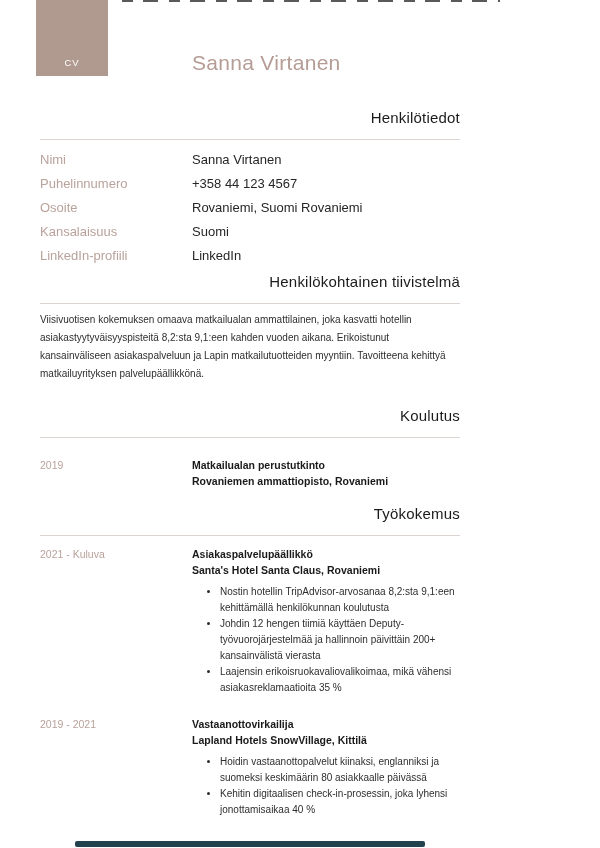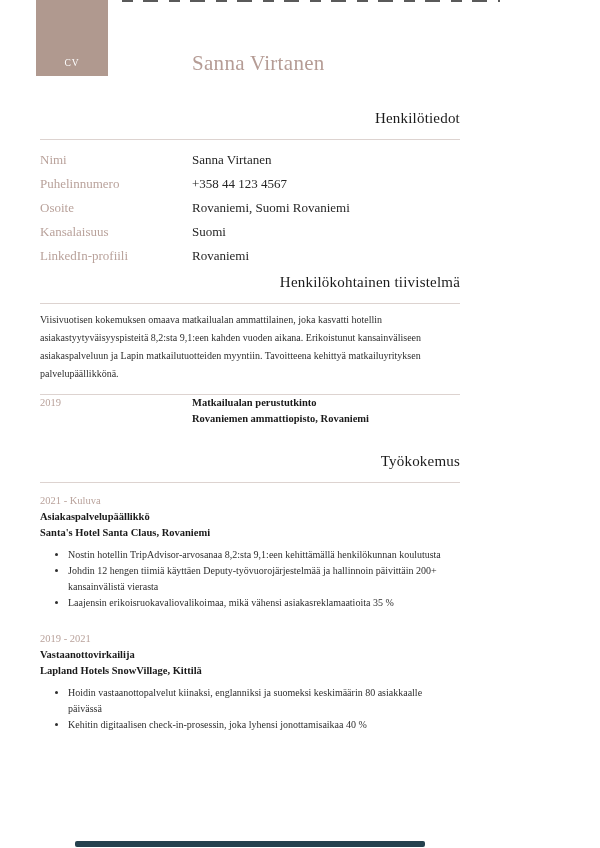--- a/index.html
+++ b/index.html
@@ -1,19 +1,19 @@
 <!DOCTYPE html>
 <html lang="fi"><head>
 <meta charset="utf-8">
 <style>
   * { margin:0; padding:0; box-sizing:border-box; }
   html,body { background:#ffffff; }
   .page {
     position:relative; width:500px; height:848px; background:#ffffff;
-    font-family:Liberation Serif, serif; color:#2b2b2b; overflow:hidden;
+    font-family:Liberation Sans, sans-serif; color:#2b2b2b; overflow:hidden;
   }
   .top-dashes {
     position:absolute; top:0; left:122px; right:0; height:2px; opacity:.85;
     background:repeating-linear-gradient(90deg,#3d3d3d 0 11px,transparent 11px 21px,#3d3d3d 21px 36px,transparent 36px 47px);
   }
   .cv-badge {
     position:absolute; top:0; left:36px; width:72px; height:76px;
     background:#b0998f; display:flex; align-items:flex-end; justify-content:center;
   }
   .cv-badge-label { color:#ffffff; font-size:9.5px; letter-spacing:1px; padding-bottom:8px; }
@@ -28,27 +28,27 @@
   .sec-personal h2 { margin-top:108px; }
   .rows { margin-top:12px; }
   .row { display:flex; font-size:13px; line-height:15px; margin-bottom:9px; }
   .row .label { width:152px; color:#b9a29b; }
   .row .value { color:#262626; }
 
   .sec-summary h2 { }
   .summary-text { margin-top:7px; font-size:10px; line-height:18px; color:#2e2e2e; }
 
   .sec-education h2 { margin-top:23px; }
-  .entry { display:flex; margin-top:0; }
+  .entry { display:flex; margin-top:19px; }
   .period { width:152px; color:#b9a29b; font-size:10.5px; line-height:16px; }
   .entry-body { flex:1; min-width:0; }
   .strong { font-weight:bold; color:#1a1a1a; font-size:10.5px; line-height:16px; }
 
-  .sec-work h2 { margin-top:24px; }
-  .sec-work .entry { margin-top:10px;flex-direction:column; }
+  .sec-work h2 { margin-top:15px; }
+  .sec-work .entry { margin-top:10px; }
   .sec-work .entry + .entry { margin-top:20px; }
   ul.achievements { margin:6px 0 0; padding-left:28px; list-style:disc; }
   ul.achievements li { font-size:10px; line-height:16px; color:#2e2e2e; padding-right:4px; }
 
   .footer-bar {
     position:absolute; left:75px; right:75px; bottom:1px; height:6px;
     background:#24414e; border-radius:2px;
   }
 </style>
 </head>
@@ -81,32 +81,33 @@
         <div class="row">
           <div class="label">Osoite</div>
           <div class="value">Rovaniemi, Suomi Rovaniemi</div>
         </div>
         <div class="row">
           <div class="label">Kansalaisuus</div>
           <div class="value">Suomi</div>
         </div>
         <div class="row">
           <div class="label">LinkedIn-profiili</div>
-          <div class="value">Rovaniemi</div>
+          <div class="value">LinkedIn</div>
         </div>
       </div>
     </section>
 
     <section class="sec-summary">
       <h2>Henkilökohtainen tiivistelmä</h2>
       <div class="rule"></div>
       <p class="summary-text">Viisivuotisen kokemuksen omaava matkailualan ammattilainen, joka kasvatti hotellin asiakastyytyväisyyspisteitä 8,2:sta 9,1:een kahden vuoden aikana. Erikoistunut kansainväliseen asiakaspalveluun ja Lapin matkailutuotteiden myyntiin. Tavoitteena kehittyä matkailuyrityksen palvelupäällikkönä.</p>
     </section>
 
     <section class="sec-education">
+      <h2>Koulutus</h2>
       <div class="rule"></div>
       <div class="entry">
         <div class="period">2019</div>
         <div class="entry-body">
           <div class="strong">Matkailualan perustutkinto</div>
           <div class="strong">Rovaniemen ammattiopisto, Rovaniemi</div>
         </div>
       </div>
     </section>
 

